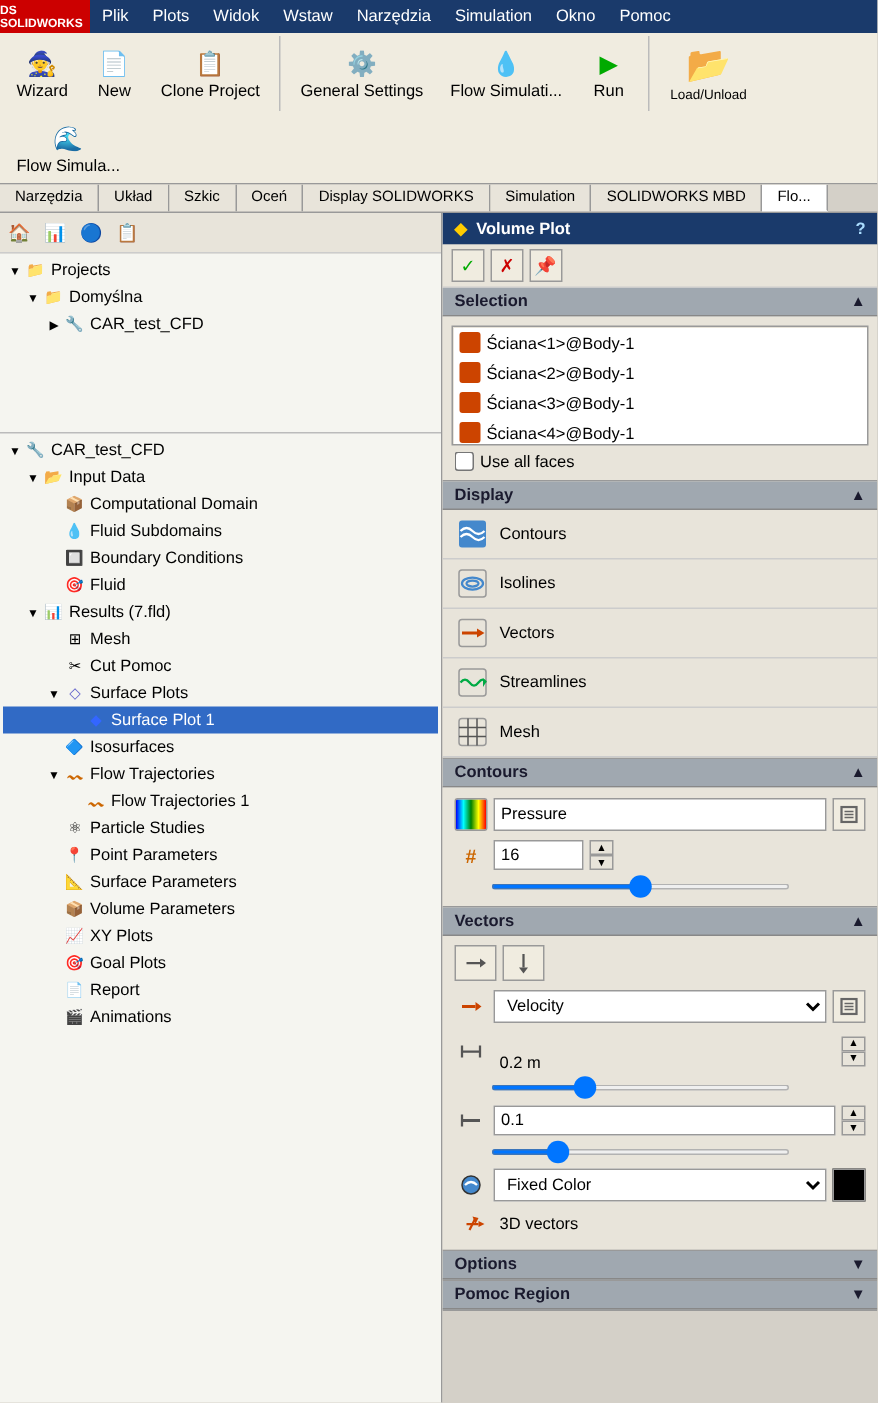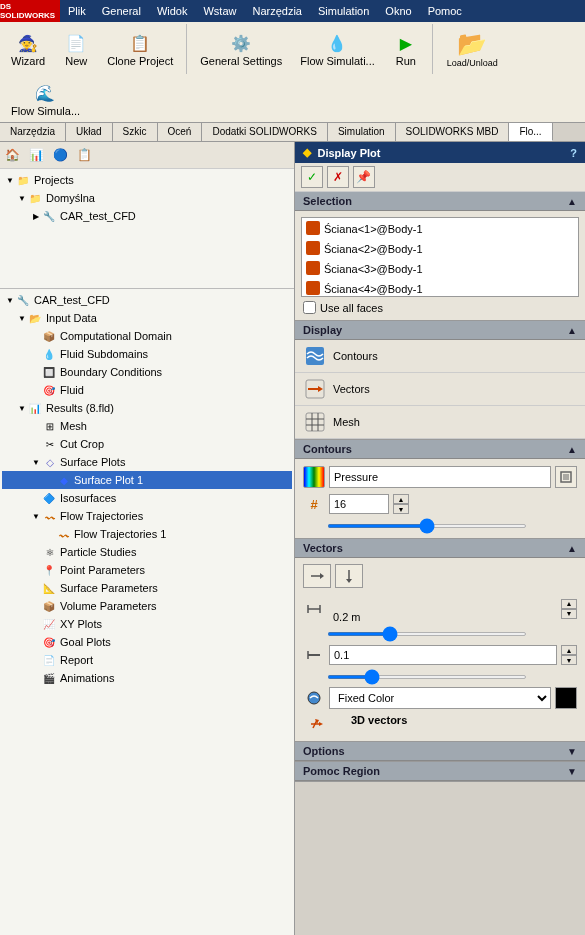--- a/index.html
+++ b/index.html
@@ -79,42 +79,42 @@
     .vectors-icon-row { display: flex; gap: 4px; padding: 2px 4px 4px; }
     .vec-icon-btn { width: 28px; height: 24px; border: 1px solid #999; background: #f0ece0; display: flex; align-items: center; justify-content: center; cursor: pointer; font-size: 11px; }
     .dropdown-row { display: flex; align-items: center; gap: 4px; padding: 2px 4px; }
     .dropdown-select { flex: 1; height: 22px; border: 1px solid #999; background: white; font-size: 11px; padding: 0 4px; }
     .color-box { width: 22px; height: 22px; border: 1px solid #999; background: black; cursor: pointer; }
 
     
     .collapse-icon { font-size: 10px; }
 
     
-    .checkbox-label-row { display: flex; align-items: flex-start; gap: 24px; padding: 3px 8px; font-weight: bold; }
+    .checkbox-label-row { display: flex; align-items: center; gap: 6px; padding: 3px 8px; }
 
     
     ::-webkit-scrollbar { width: 12px; }
     ::-webkit-scrollbar-track { background: #d4d0c8; }
     ::-webkit-scrollbar-thumb { background: #a0a0a0; border: 1px solid #888; }
 
     
     .load-unload-btn { display: flex; flex-direction: column; align-items: center; padding: 2px 8px; cursor: pointer; min-width: 60px; }
     .load-unload-icon { font-size: 24px; color: #cc6600; }
     .load-unload-label { font-size: 9px; text-align: center; line-height: 1.2; }
   </style>
 </head>
 <body>
 
 <div class="menu-bar">
   <div class="menu-logo">
     <span style="font-size:8px; font-weight:bold; color:white;">DS SOLIDWORKS</span>
   </div>
   <div class="menu-items">
     <span class="menu-item">Plik</span>
-    <span class="menu-item">General</span>
+    <span class="menu-item">Plots</span>
     <span class="menu-item">Widok</span>
     <span class="menu-item">Wstaw</span>
     <span class="menu-item">Narzędzia</span>
     <span class="menu-item">Simulation</span>
     <span class="menu-item">Okno</span>
     <span class="menu-item">Pomoc</span>
   </div>
 </div>
 
 <div class="toolbar">
@@ -152,21 +152,21 @@
     <div class="tool-icon">🌊</div>
     <span>Flow Simula...</span>
   </div>
 </div>
 
 <div class="tab-bar">
   <div class="tab">Narzędzia</div>
   <div class="tab">Układ</div>
   <div class="tab">Szkic</div>
   <div class="tab">Oceń</div>
-  <div class="tab">Dodatki SOLIDWORKS</div>
+  <div class="tab">Display SOLIDWORKS</div>
   <div class="tab">Simulation</div>
   <div class="tab">SOLIDWORKS MBD</div>
   <div class="tab active">Flo...</div>
 </div>
 
 <div class="main-layout">
 
   <div class="left-panel">
 
     <div class="left-toolbar">
@@ -223,31 +223,31 @@
       </div>
       <div class="tree-item" style="padding-left: 28px;">
         <span class="expand-arrow" style="visibility:hidden;">▶</span>
         <span class="tree-icon">🎯</span>
         <span class="tree-label">Fluid</span>
       </div>
 
       <div class="tree-item" style="padding-left: 14px;">
         <span class="expand-arrow">▼</span>
         <span class="tree-icon">📊</span>
-        <span class="tree-label">Results (8.fld)</span>
+        <span class="tree-label">Results (7.fld)</span>
       </div>
       <div class="tree-item" style="padding-left: 28px;">
         <span class="expand-arrow" style="visibility:hidden;">▶</span>
         <span class="tree-icon">⊞</span>
         <span class="tree-label">Mesh</span>
       </div>
       <div class="tree-item" style="padding-left: 28px;">
         <span class="expand-arrow" style="visibility:hidden;">▶</span>
         <span class="tree-icon">✂</span>
-        <span class="tree-label">Cut Crop</span>
+        <span class="tree-label">Cut Pomoc</span>
       </div>
       <div class="tree-item" style="padding-left: 28px;">
         <span class="expand-arrow">▼</span>
         <span class="tree-icon" style="color:#6666cc;">◇</span>
         <span class="tree-label">Surface Plots</span>
       </div>
 
       <div class="tree-item selected" style="padding-left: 42px;">
         <span class="expand-arrow" style="visibility:hidden;">▶</span>
         <span class="tree-icon" style="color:#3366ff;">◆</span>
@@ -309,21 +309,21 @@
         <span class="tree-label">Animations</span>
       </div>
     </div>
   </div>
 
   <div class="right-panel">
 
     <div class="sp-header">
       <div style="display:flex; align-items:center; gap:6px;">
         <span style="color:#ffcc00;">◆</span>
-        <span>Display Plot</span>
+        <span>Volume Plot</span>
       </div>
       <span style="cursor:pointer; color: #aaddff;">?</span>
     </div>
 
     <div class="sp-toolbar">
       <div class="sp-btn green">✓</div>
       <div class="sp-btn red">✗</div>
       <div class="sp-btn">📌</div>
     </div>
 
@@ -378,25 +378,45 @@
               <path d="M2 8 Q6 4 10 8 Q14 12 18 8" stroke="white" stroke-width="1.5" fill="none"></path>
               <path d="M2 12 Q6 8 10 12 Q14 16 18 12" stroke="white" stroke-width="1.5" fill="none"></path>
             </svg>
           </div>
           <span class="display-btn-label">Contours</span>
         </div>
         <div class="display-btn">
           <div class="display-btn-icon">
             <svg width="20" height="20" viewBox="0 0 20 20">
               <rect x="1" y="1" width="18" height="18" fill="#e8e4da" rx="2" stroke="#999"></rect>
+              <ellipse cx="10" cy="10" rx="7" ry="4" stroke="#4488cc" stroke-width="1.5" fill="none"></ellipse>
+              <ellipse cx="10" cy="10" rx="4" ry="2" stroke="#4488cc" stroke-width="1.5" fill="none"></ellipse>
+            </svg>
+          </div>
+          <span class="display-btn-label">Isolines</span>
+        </div>
+        <div class="display-btn">
+          <div class="display-btn-icon">
+            <svg width="20" height="20" viewBox="0 0 20 20">
+              <rect x="1" y="1" width="18" height="18" fill="#e8e4da" rx="2" stroke="#999"></rect>
               <line x1="3" y1="10" x2="13" y2="10" stroke="#cc4400" stroke-width="2"></line>
               <polygon points="13,7 18,10 13,13" fill="#cc4400"></polygon>
             </svg>
           </div>
           <span class="display-btn-label">Vectors</span>
+        </div>
+        <div class="display-btn">
+          <div class="display-btn-icon">
+            <svg width="20" height="20" viewBox="0 0 20 20">
+              <rect x="1" y="1" width="18" height="18" fill="#e8e4da" rx="2" stroke="#999"></rect>
+              <path d="M2 10 Q5 6 8 10 Q11 14 14 10 Q17 6 19 10" stroke="#00aa44" stroke-width="1.5" fill="none"></path>
+              <polygon points="17,7 19,10 17,13" fill="#00aa44"></polygon>
+            </svg>
+          </div>
+          <span class="display-btn-label">Streamlines</span>
         </div>
         <div class="display-btn">
           <div class="display-btn-icon">
             <svg width="20" height="20" viewBox="0 0 20 20">
               <rect x="1" y="1" width="18" height="18" fill="#e8e4da" rx="2" stroke="#999"></rect>
               <line x1="1" y1="7" x2="19" y2="7" stroke="#555" stroke-width="1"></line>
               <line x1="1" y1="13" x2="19" y2="13" stroke="#555" stroke-width="1"></line>
               <line x1="7" y1="1" x2="7" y2="19" stroke="#555" stroke-width="1"></line>
               <line x1="13" y1="1" x2="13" y2="19" stroke="#555" stroke-width="1"></line>
             </svg>
@@ -453,20 +473,37 @@
               </svg>
           </div>
           <div class="vec-icon-btn">
             <svg width="16" height="16" viewBox="0 0 16 16">
                 <line x1="8" y1="2" x2="8" y2="11" stroke="#555" stroke-width="1.5"></line>
                 <polygon points="5,11 8,15 11,11" fill="#555"></polygon>
               </svg>
           </div>
         </div>
 
+        <div class="dropdown-row">
+          <div style="width:22px; height:22px; display:flex; align-items:center; justify-content:center;">
+            <svg width="16" height="16" viewBox="0 0 16 16">
+                <line x1="2" y1="8" x2="11" y2="8" stroke="#cc4400" stroke-width="2"></line>
+                <polygon points="11,5 15,8 11,11" fill="#cc4400"></polygon>
+              </svg>
+          </div>
+          <select class="dropdown-select"><option>Velocity</option></select>
+          <div class="small-btn">
+            <svg width="12" height="12" viewBox="0 0 12 12">
+                <rect x="1" y="1" width="10" height="10" fill="none" stroke="#666" stroke-width="1.5"></rect>
+                <line x1="3" y1="4" x2="9" y2="4" stroke="#666"></line>
+                <line x1="3" y1="6" x2="9" y2="6" stroke="#666"></line>
+                <line x1="3" y1="8" x2="9" y2="8" stroke="#666"></line>
+              </svg>
+          </div>
+        </div>
 
         <div class="dropdown-row">
           <div style="width:22px; height:22px; display:flex; align-items:center; justify-content:center;">
             <svg width="16" height="16" viewBox="0 0 16 16">
               <line x1="2" y1="4" x2="2" y2="12" stroke="#555" stroke-width="1.5"></line>
               <line x1="14" y1="4" x2="14" y2="12" stroke="#555" stroke-width="1.5"></line>
               <line x1="2" y1="8" x2="14" y2="8" stroke="#555" stroke-width="1.5"></line>
             </svg>
           </div>
           <span style="flex:1; font-size:11px; padding: 0 4px; margin-top: 17px;">0.2 m</span>

